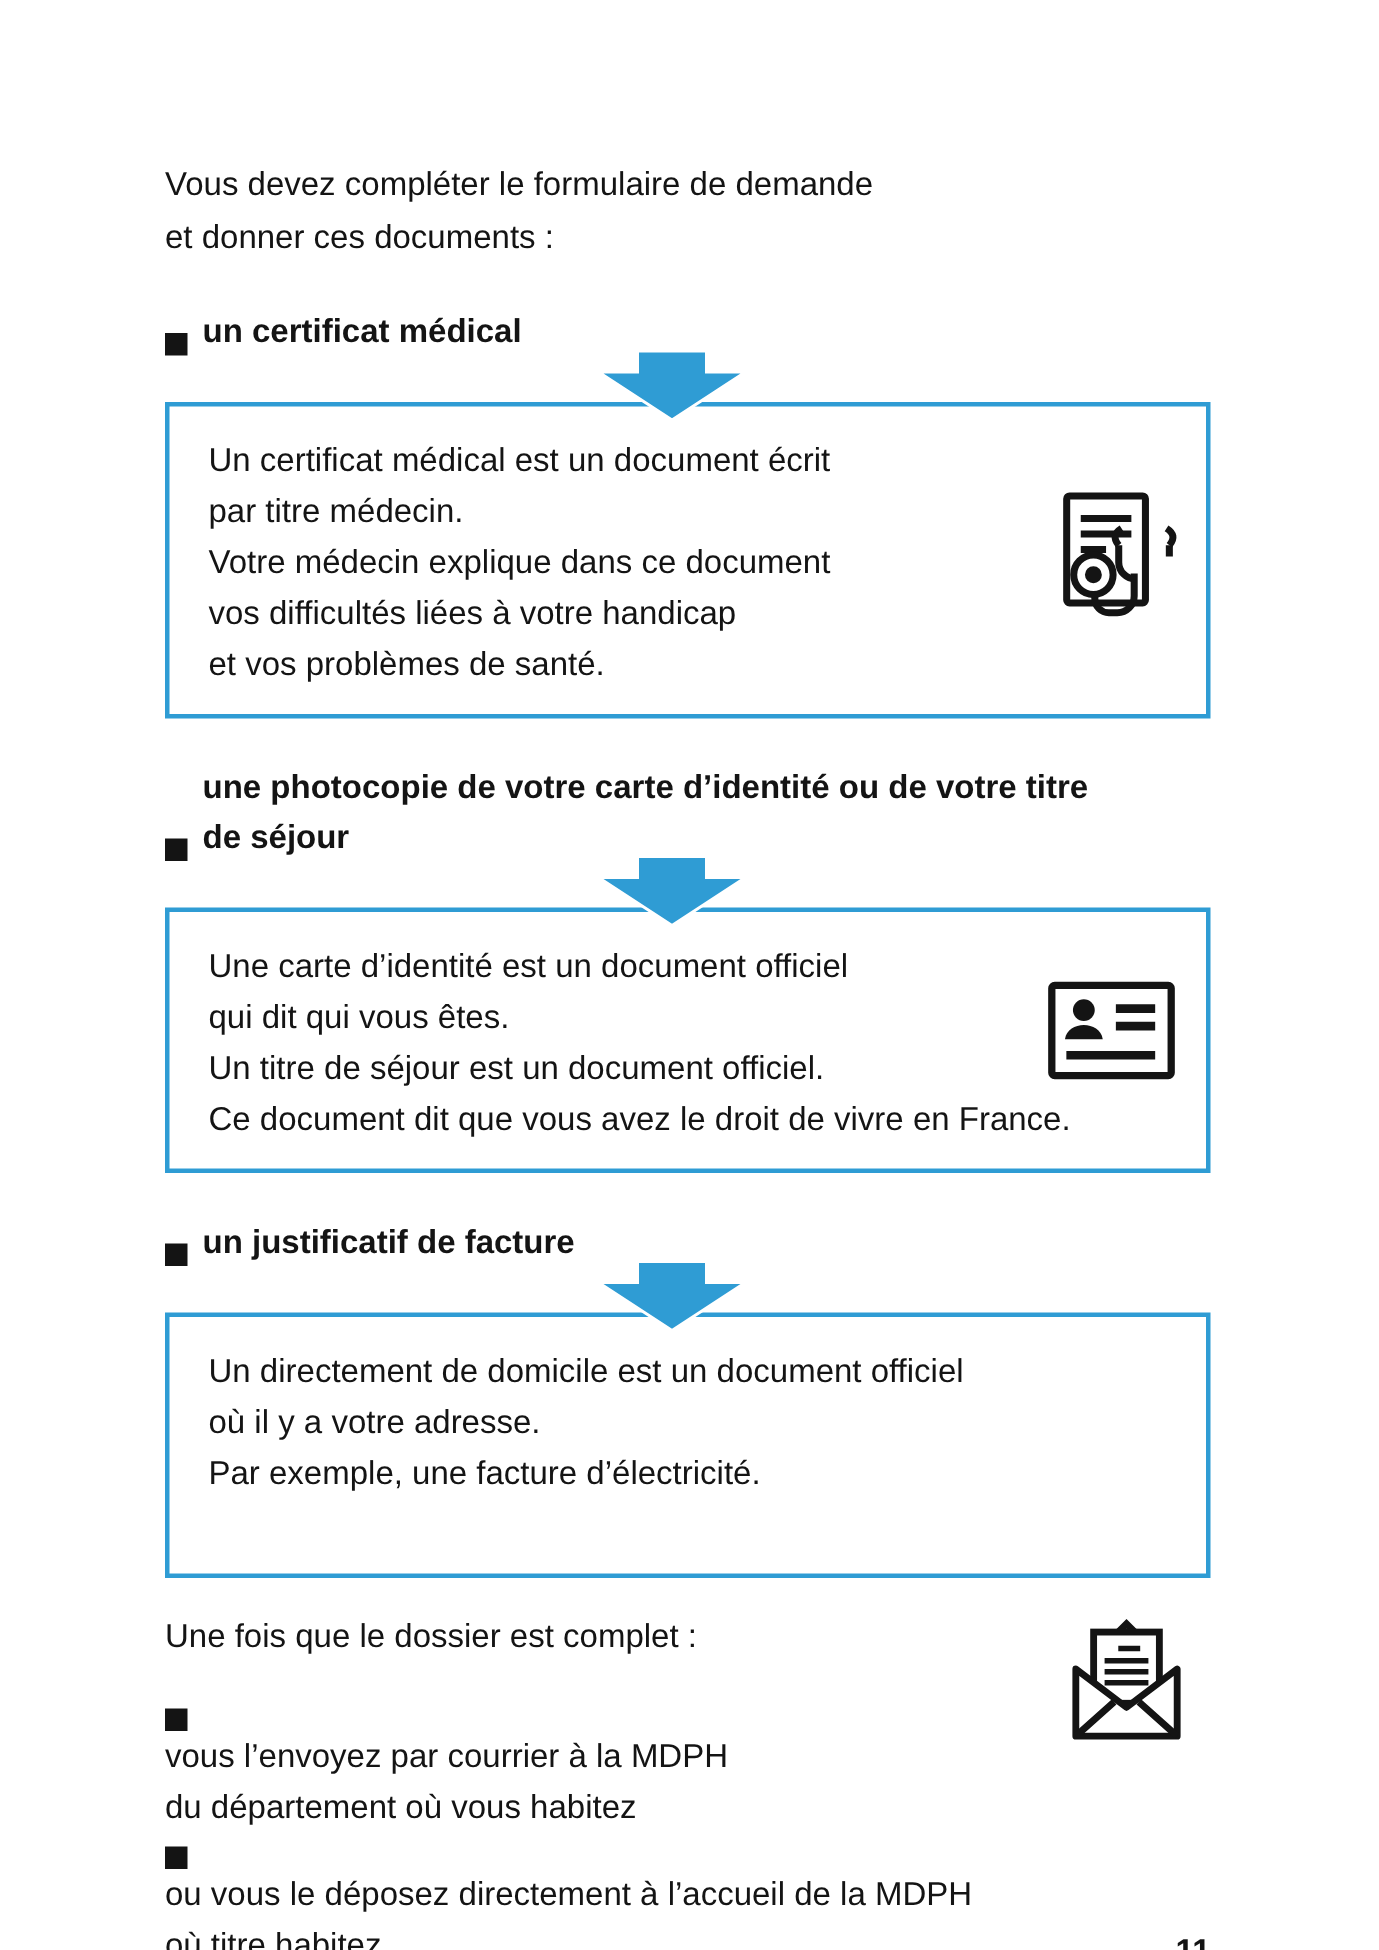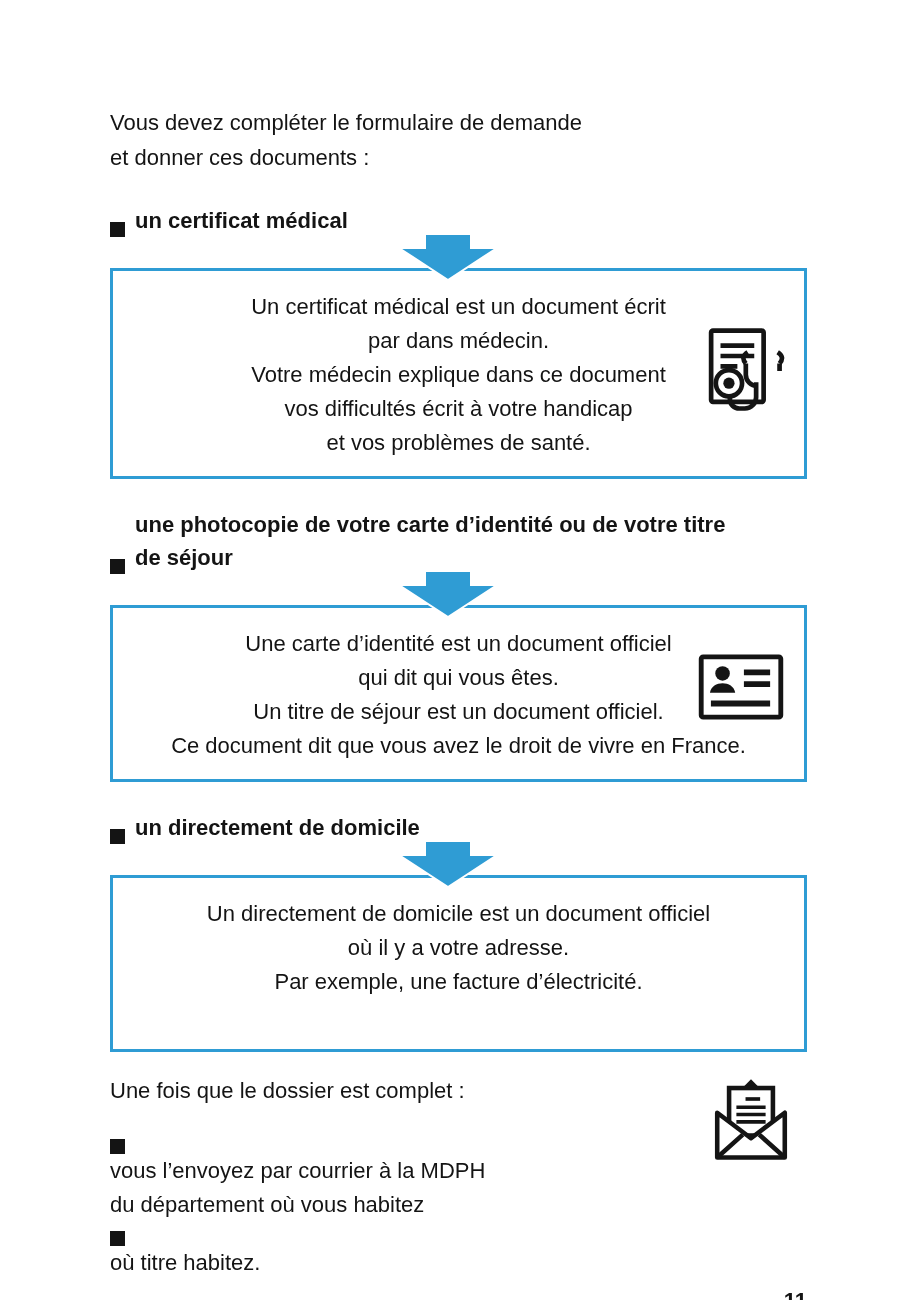--- a/index.html
+++ b/index.html
@@ -46,21 +46,21 @@
   .arrow-row svg{display:block;}
   .arrow-glyph{fill:var(--accent);stroke:#ffffff;stroke-width:2;}
 
   .info-box{
     position:relative;
     border:3px solid var(--accent);
     background:#ffffff;
     padding:19px 26px 16px 26px;
     width:697px;
   }
-  .box-line{font-size:22px;line-height:34px;white-space:nowrap;text-align:center;}
+  .box-line{font-size:22px;line-height:34px;white-space:nowrap;}
 
   .box-icon{position:absolute;}
   .icon-medical{right:16px;top:55px;}
   .icon-idcard{right:20px;top:46px;}
 
   .closing-wrap{position:relative;margin-top:22px;}
   .closing-title{font-size:22px;line-height:34px;margin-top:14px;}
   .icon-envelope{position:absolute;right:-6px;top:4px;}
 
   .final-list{margin-top:22px;}
@@ -101,23 +101,23 @@
   </div>
 
   <div class="arrow-row">
     <svg width="100" height="48" viewBox="0 0 100 48">
       <polygon class="arrow-glyph" points="27,1 73,1 73,15 99,15 50,47 1,15 27,15"></polygon>
     </svg>
   </div>
 
   <div class="info-box">
     <div class="box-line">Un certificat médical est un document écrit</div>
-    <div class="box-line">par dans médecin.</div>
+    <div class="box-line">par titre médecin.</div>
     <div class="box-line">Votre médecin explique dans ce document</div>
-    <div class="box-line">vos difficultés écrit à votre handicap</div>
+    <div class="box-line">vos difficultés liées à votre handicap</div>
     <div class="box-line">et vos problèmes de santé.</div>
     <span class="box-icon icon-medical">
       <svg width="90" height="90" viewBox="0 0 92 96">
         <rect class="ic" x="12" y="5" width="56" height="76" rx="2"></rect>
         <path class="ic" d="M22 21 H58 M22 32 H58 M22 43 H40"></path>
         <path class="ic" d="M32 74 v4 a10 10 0 0 0 10 10 h6 a12 12 0 0 0 12 -12 v-16"></path>
         <circle class="ic-white" cx="31" cy="61" r="14"></circle>
         <circle class="ic-fill" cx="31" cy="61" r="6"></circle>
         <path class="ic" d="M49 40 v12 a12 12 0 0 0 12 12 M85 40 v8"></path>
         <path class="ic" d="M49 40 q-6 -7 2 -12 M85 40 q6 -7 -2 -12"></path>
@@ -149,21 +149,21 @@
         <rect class="ic" x="3" y="3" width="82" height="62" rx="2"></rect>
         <circle class="ic-fill" cx="25" cy="20" r="7.5"></circle>
         <path class="ic-fill" d="M12 40 c2 -13 24 -13 26 0 z"></path>
         <path class="ic" d="M47 19 H74 M47 31 H74 M13 51 H74" style="stroke-width:6"></path>
       </svg>
     </span>
   </div>
 
   <div class="section-heading">
     <span class="bullet-square"></span>
-    <span>un directement de domicile</span>
+    <span>un justificatif de facture</span>
   </div>
 
   <div class="arrow-row">
     <svg width="100" height="48" viewBox="0 0 100 48">
       <polygon class="arrow-glyph" points="27,1 73,1 73,15 99,15 50,47 1,15 27,15"></polygon>
     </svg>
   </div>
 
   <div class="info-box">
     <div class="box-line">Un directement de domicile est un document officiel</div>
@@ -189,20 +189,21 @@
       <div class="final-item">
         <span class="bullet-square"></span>
         <span>
           <div>vous l’envoyez par courrier à la MDPH</div>
           <div>du département où vous habitez</div>
         </span>
       </div>
       <div class="final-item">
         <span class="bullet-square"></span>
         <span>
+          <div>ou vous le déposez directement à l’accueil de la MDPH</div>
           <div>où titre habitez.</div>
         </span>
       </div>
     </div>
   </div>
 
 </div>
 
 <div class="page-number">11</div>
 

